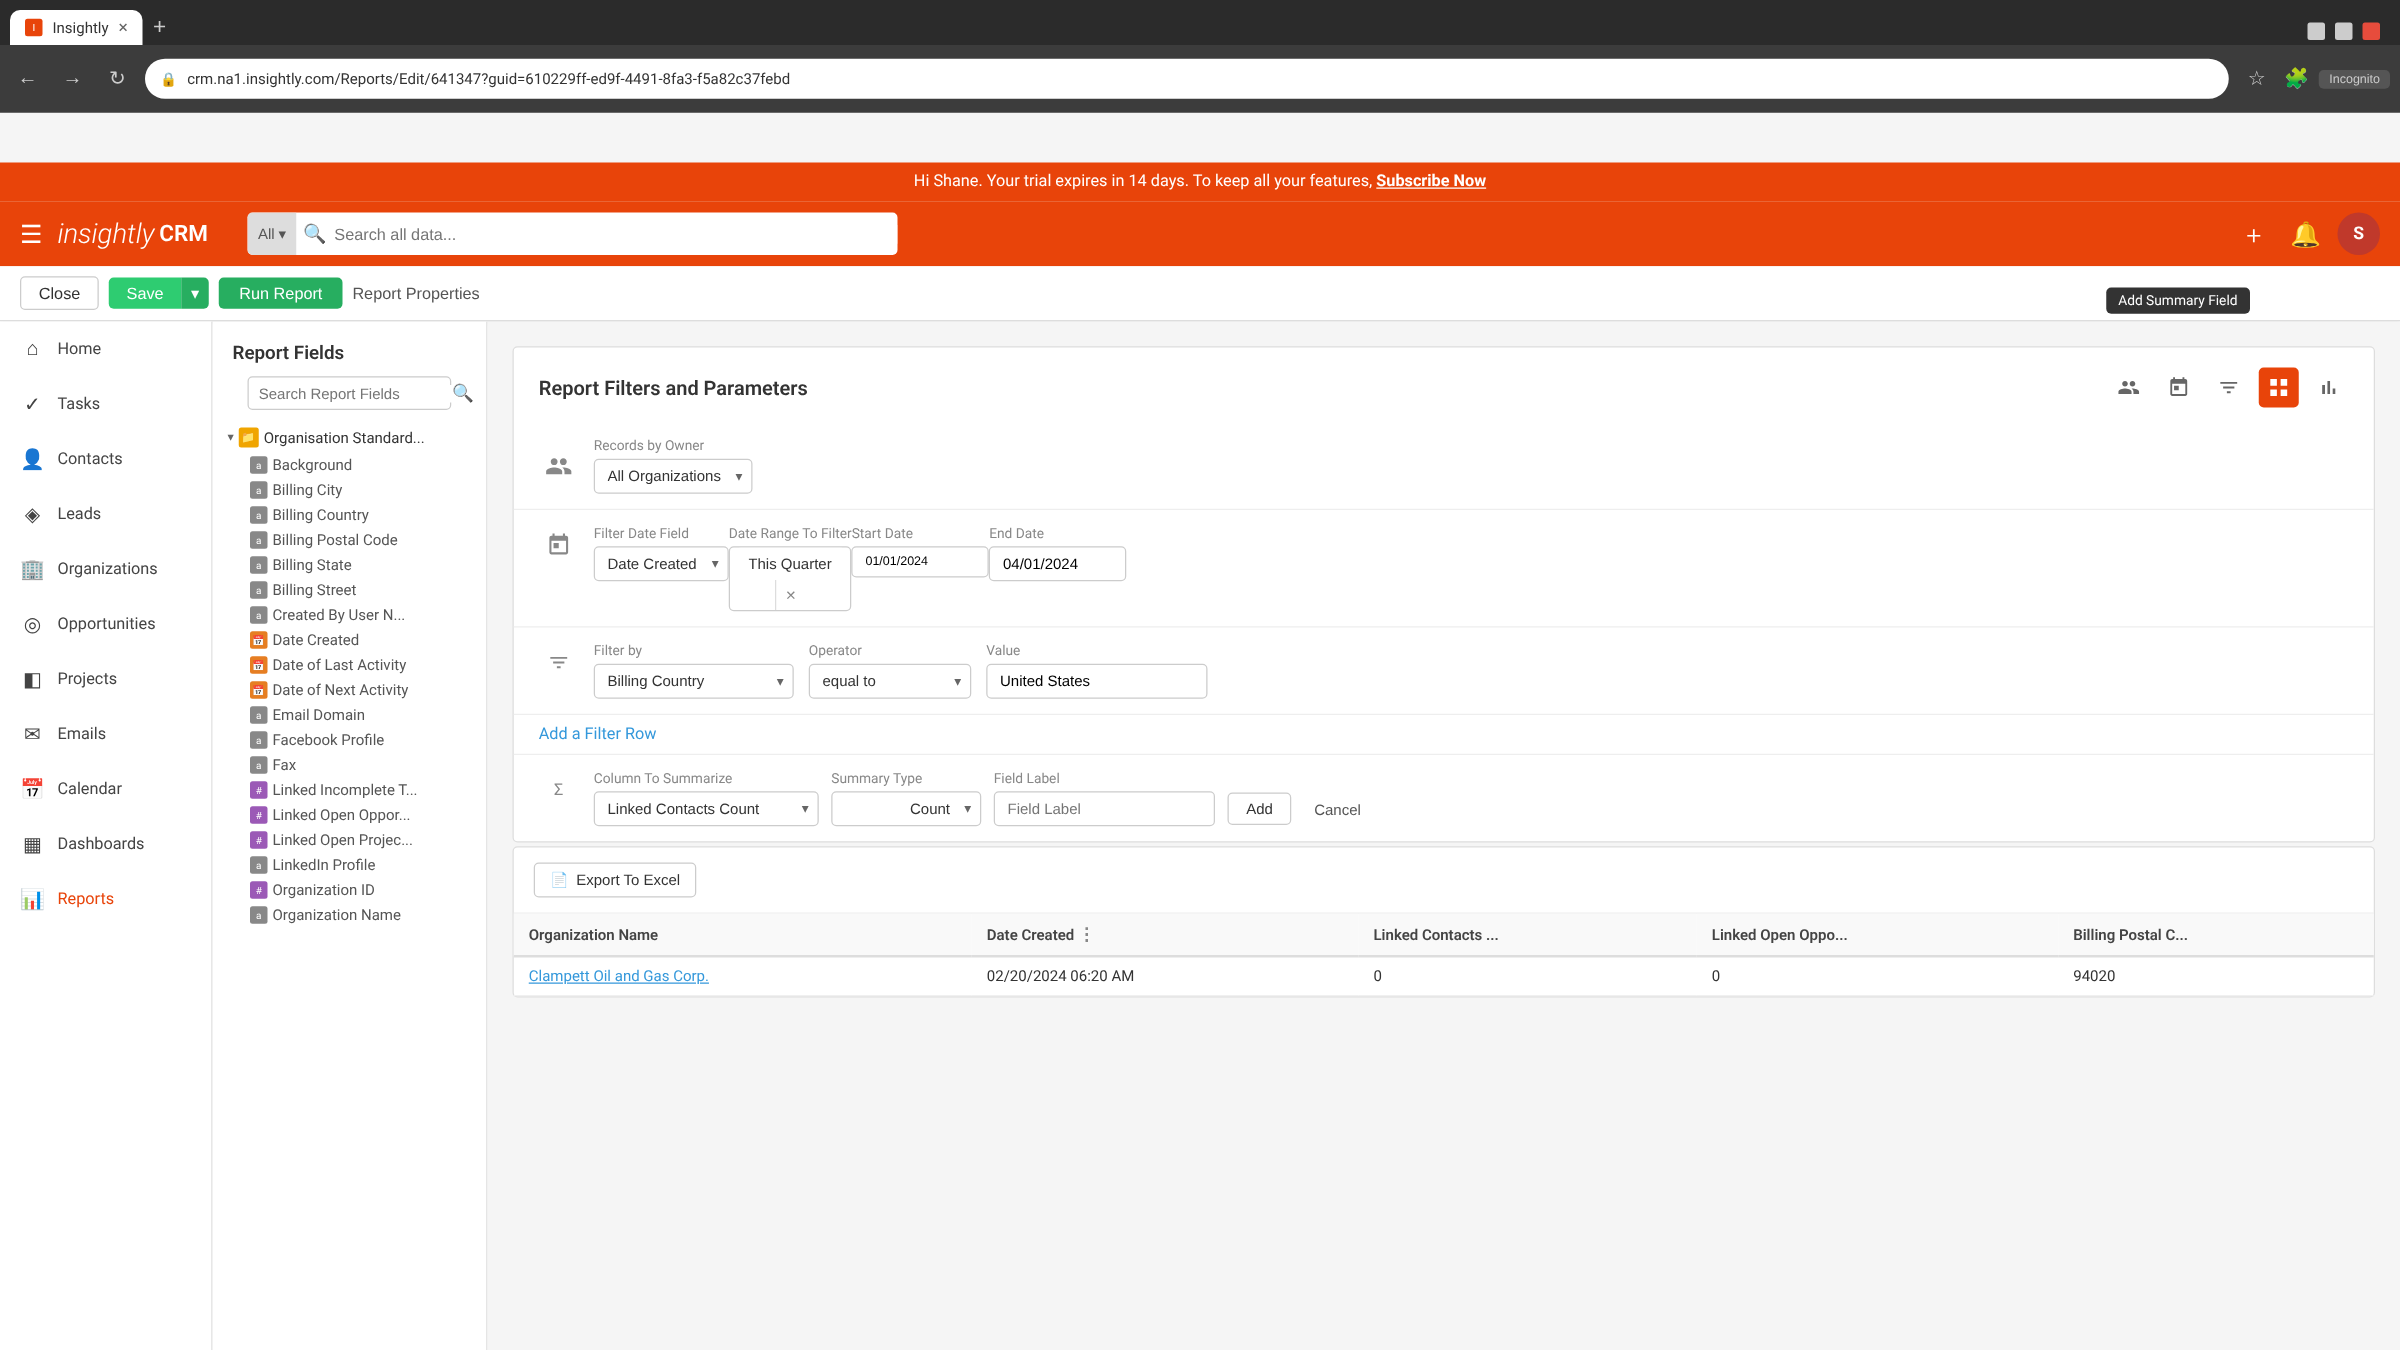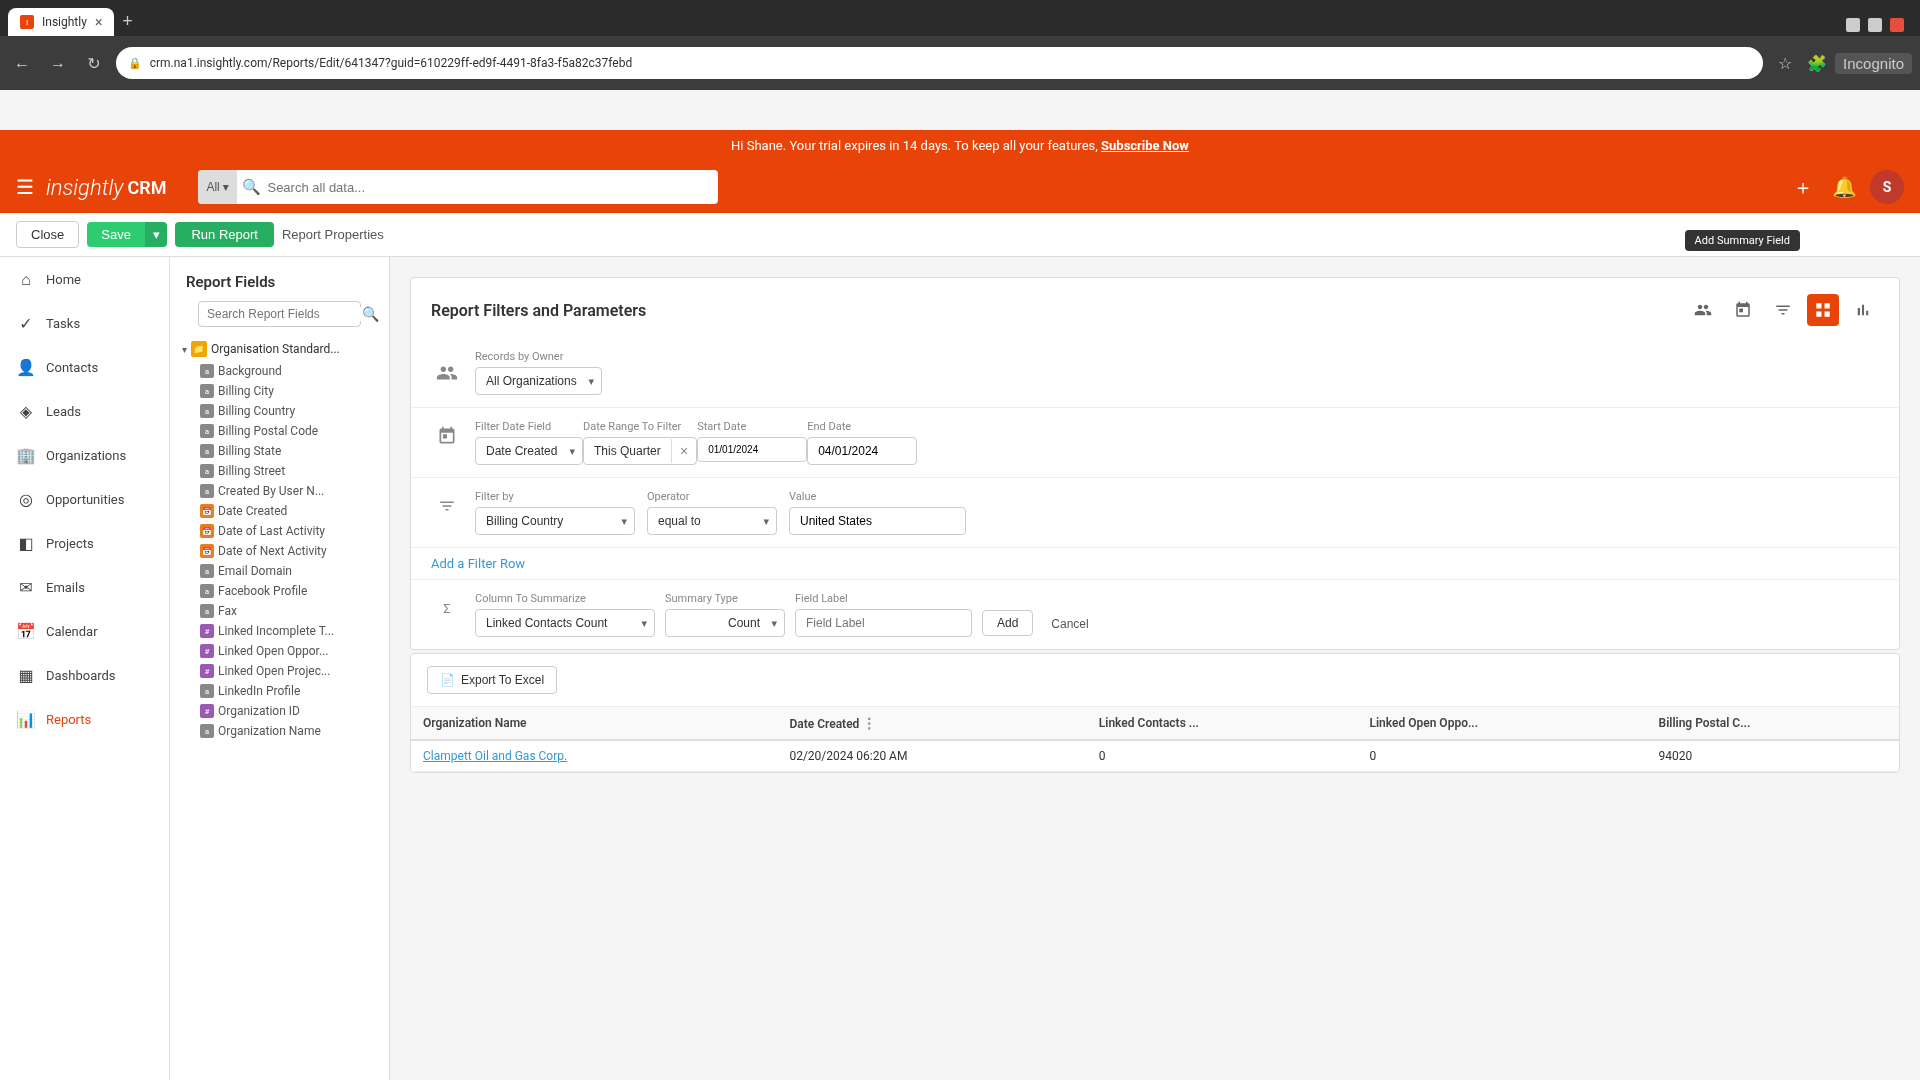--- a/index.html
+++ b/index.html
@@ -12,21 +12,21 @@
     .browser-tab .tab-favicon { width: 14px; height: 14px; background: #e8440a; border-radius: 2px; font-size: 8px; display: flex; align-items: center; justify-content: center; color: white; }
     .browser-tab .tab-close { color: #666; font-size: 14px; cursor: pointer; }
     .browser-tab-new { background: none; border: none; color: #ccc; font-size: 18px; padding: 4px 8px; cursor: pointer; }
     .browser-toolbar { background: #3c3c3c; height: 54px; display: flex; align-items: center; padding: 0 8px; gap: 8px; }
     .browser-nav-btn { background: none; border: none; color: #ccc; font-size: 16px; width: 28px; height: 28px; display: flex; align-items: center; justify-content: center; cursor: pointer; border-radius: 50%; }
     .browser-url-bar { flex: 1; background: #fff; border-radius: 20px; height: 32px; display: flex; align-items: center; padding: 0 12px; gap: 8px; font-size: 12px; color: #333; }
     .browser-url-icon { font-size: 11px; color: #555; }
     .browser-url-text { flex: 1; color: #333; font-size: 12px; }
     .browser-extras { display: flex; align-items: center; gap: 4px; }
     .browser-ext-btn { background: none; border: none; color: #ccc; font-size: 16px; width: 28px; height: 28px; display: flex; align-items: center; justify-content: center; cursor: pointer; }
-    .incognito-badge { background: #555; color: #ccc; font-size: 15px; padding: 2px 8px; border-radius: 4px; border: none; cursor: pointer; }
+    .incognito-badge { background: #555; color: #ccc; font-size: 10px; padding: 2px 8px; border-radius: 4px; border: none; cursor: pointer; }
 
     
     .app-container { display: flex; flex-direction: column; height: calc(1080px - 90px); }
 
     
     .notification-bar { background: #e8440a; color: white; text-align: center; padding: 8px; font-size: 13px; margin-top: 40px; }
     .notification-bar a { color: white; font-weight: bold; text-decoration: underline; }
 
     
     .app-bar { background: #e8440a; height: 52px; display: flex; align-items: center; padding: 0 16px; gap: 12px; }
@@ -90,21 +90,21 @@
     .select-wrapper { position: relative; display: inline-block; }
     .select-wrapper::after { content: '▾'; position: absolute; right: 8px; top: 50%; transform: translateY(-50%); color: #666; font-size: 11px; pointer-events: none; }
     .select-wrapper select { padding-right: 24px; }
 
     .records-owner-row { display: flex; align-items: center; gap: 12px; padding: 12px 20px; }
 
     
     .date-filter-row { display: flex; align-items: flex-start; gap: 12px; padding: 12px 20px; border-top: 1px solid #eee; }
     .date-fields { display: flex; gap: 0; flex: 1; flex-wrap: wrap; }
     .date-field-group { display: flex; flex-direction: column; }
-    .date-range-wrapper { display: flex; align-items: center; border: 1px solid #ccc; border-radius: 4px; overflow: hidden; }
+    .date-range-wrapper { display: flex; align-items: center; border: 1px solid #ccc; border-radius: 4px; overflow: hidden; flex-direction: column; }
     .date-range-select { border: none; padding: 6px 10px; font-size: 12px; background: white; color: #333; cursor: pointer; outline: none; flex: 1; }
     .date-range-clear { background: none; border: none; border-left: 1px solid #ddd; padding: 4px 8px; cursor: pointer; color: #888; font-size: 14px; }
 
     
     .filter-by-row { display: flex; align-items: flex-start; gap: 12px; padding: 12px 20px; border-top: 1px solid #eee; }
     .filter-funnel { width: 32px; height: 32px; display: flex; align-items: center; justify-content: center; color: #888; font-size: 16px; }
 
     
     .add-filter-row { padding: 8px 20px; border-top: 1px solid #eee; }
     .add-filter-link { color: #3498db; font-size: 13px; cursor: pointer; text-decoration: none; }

